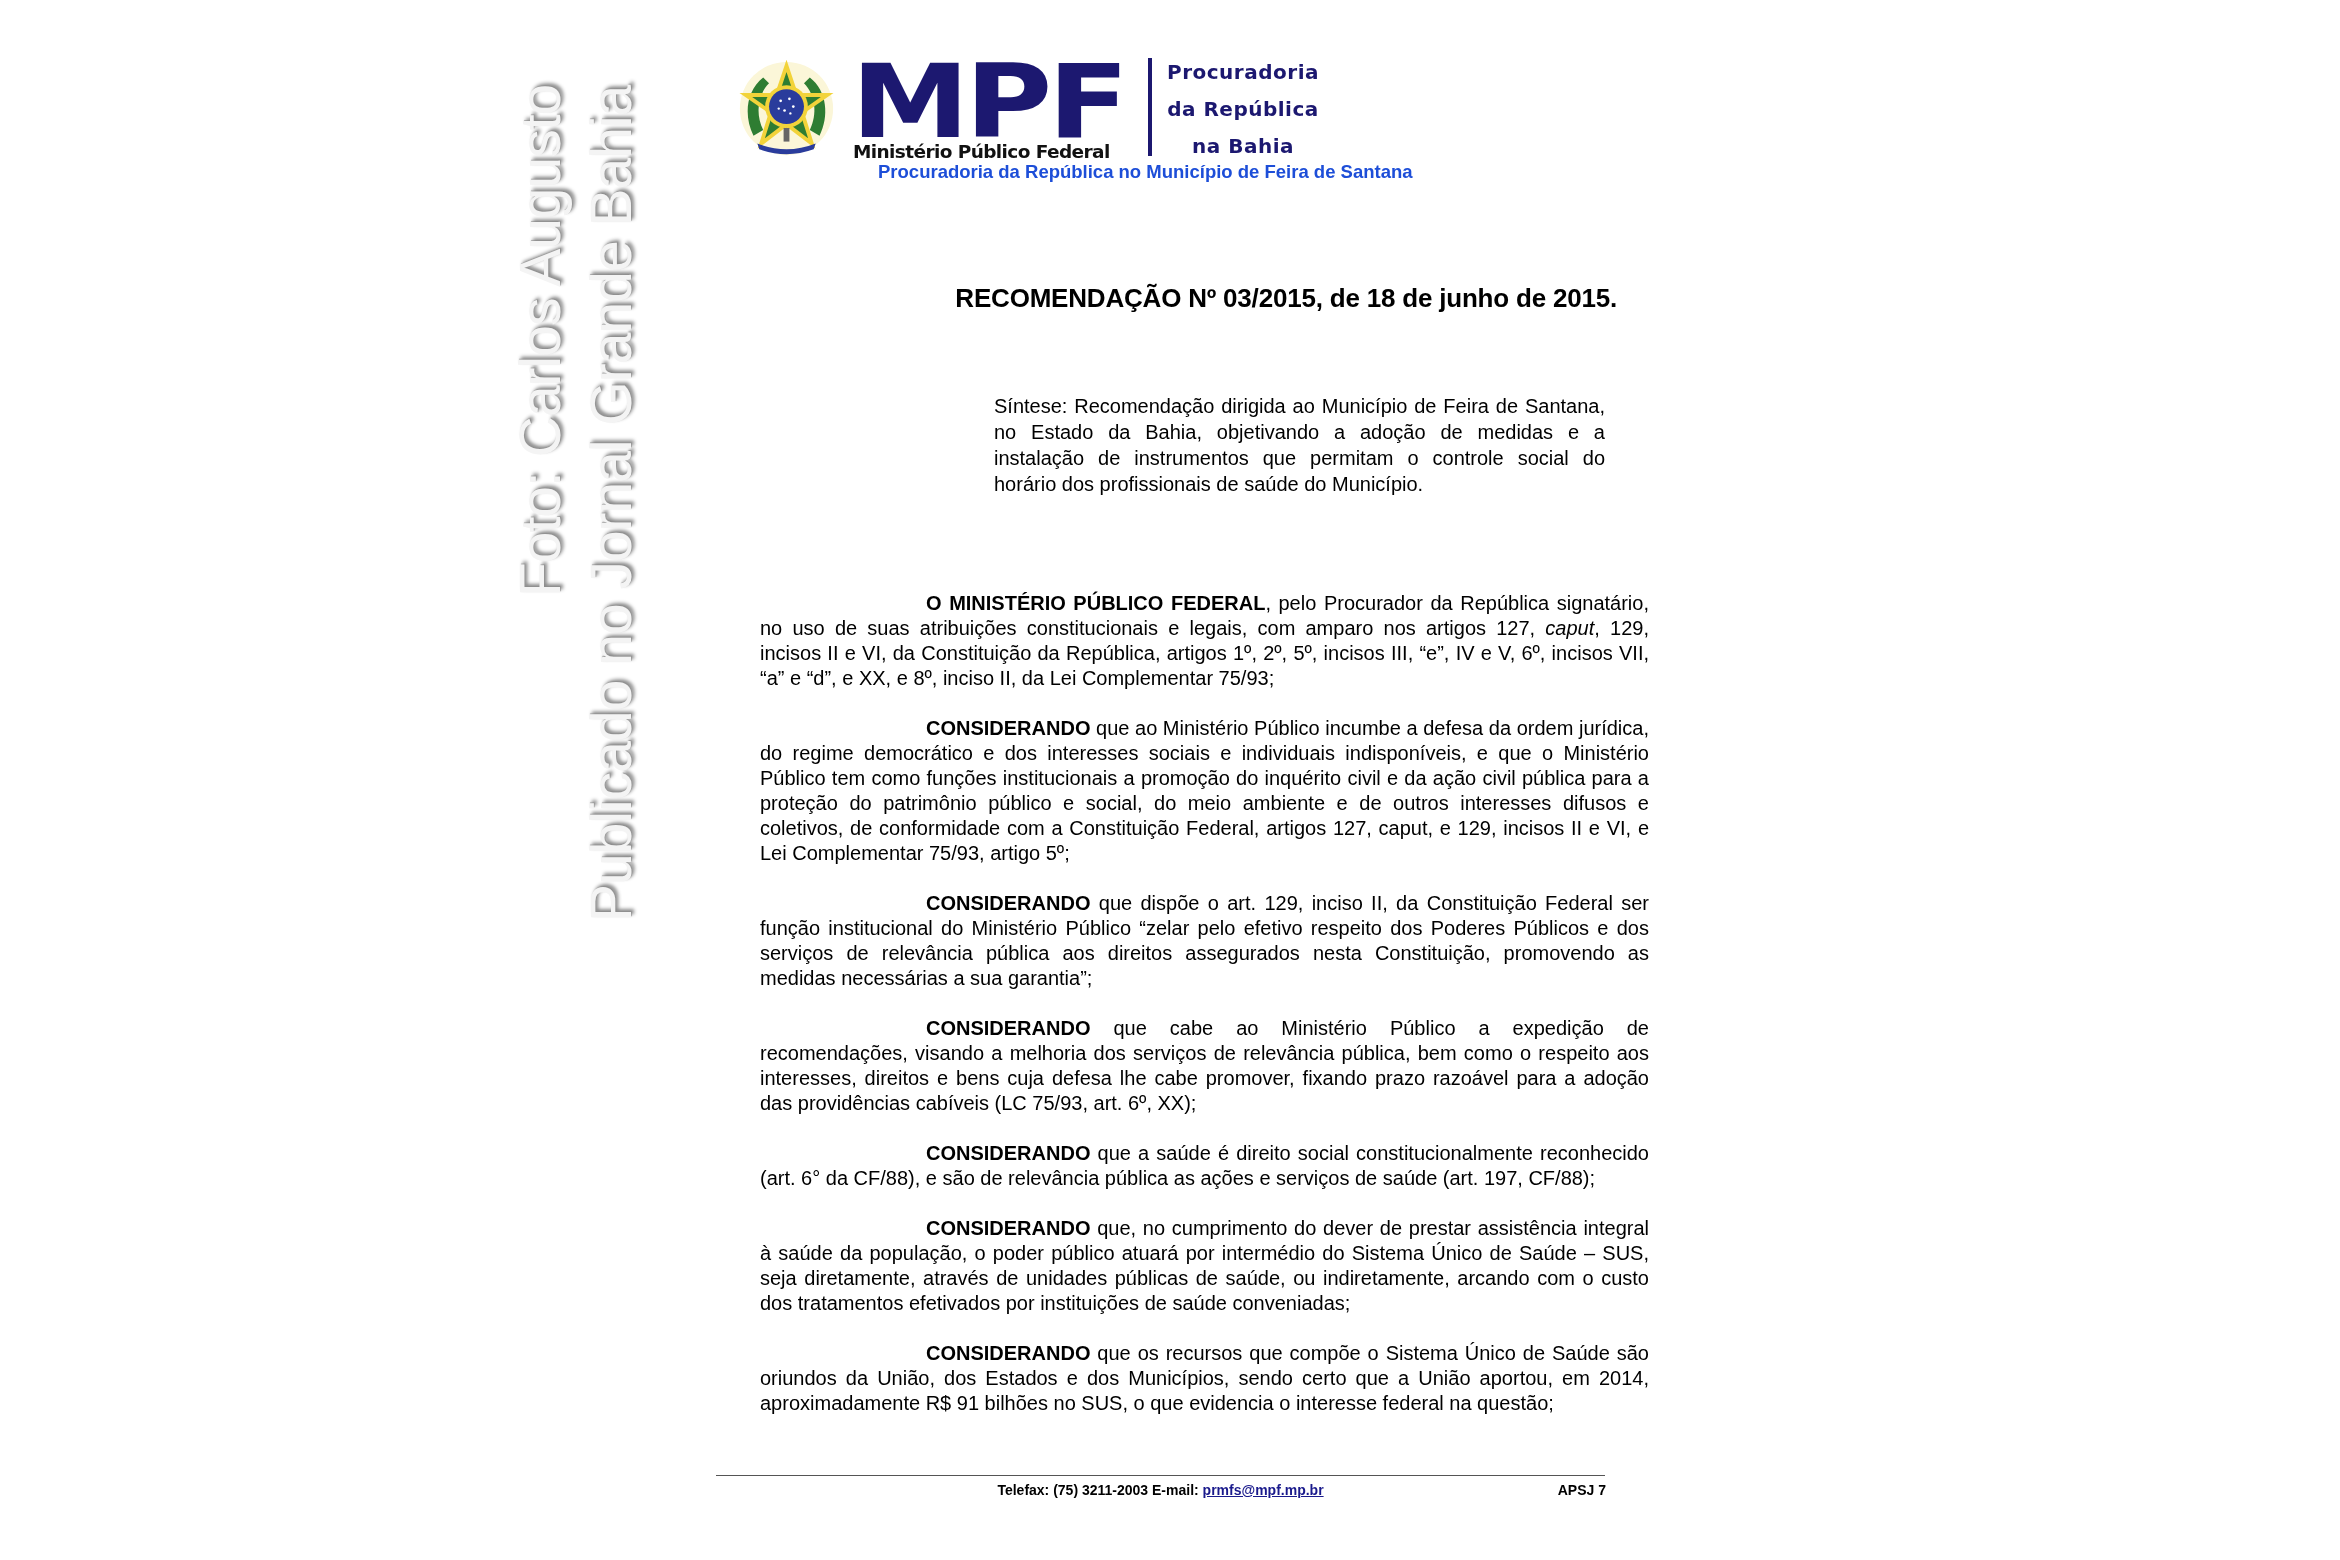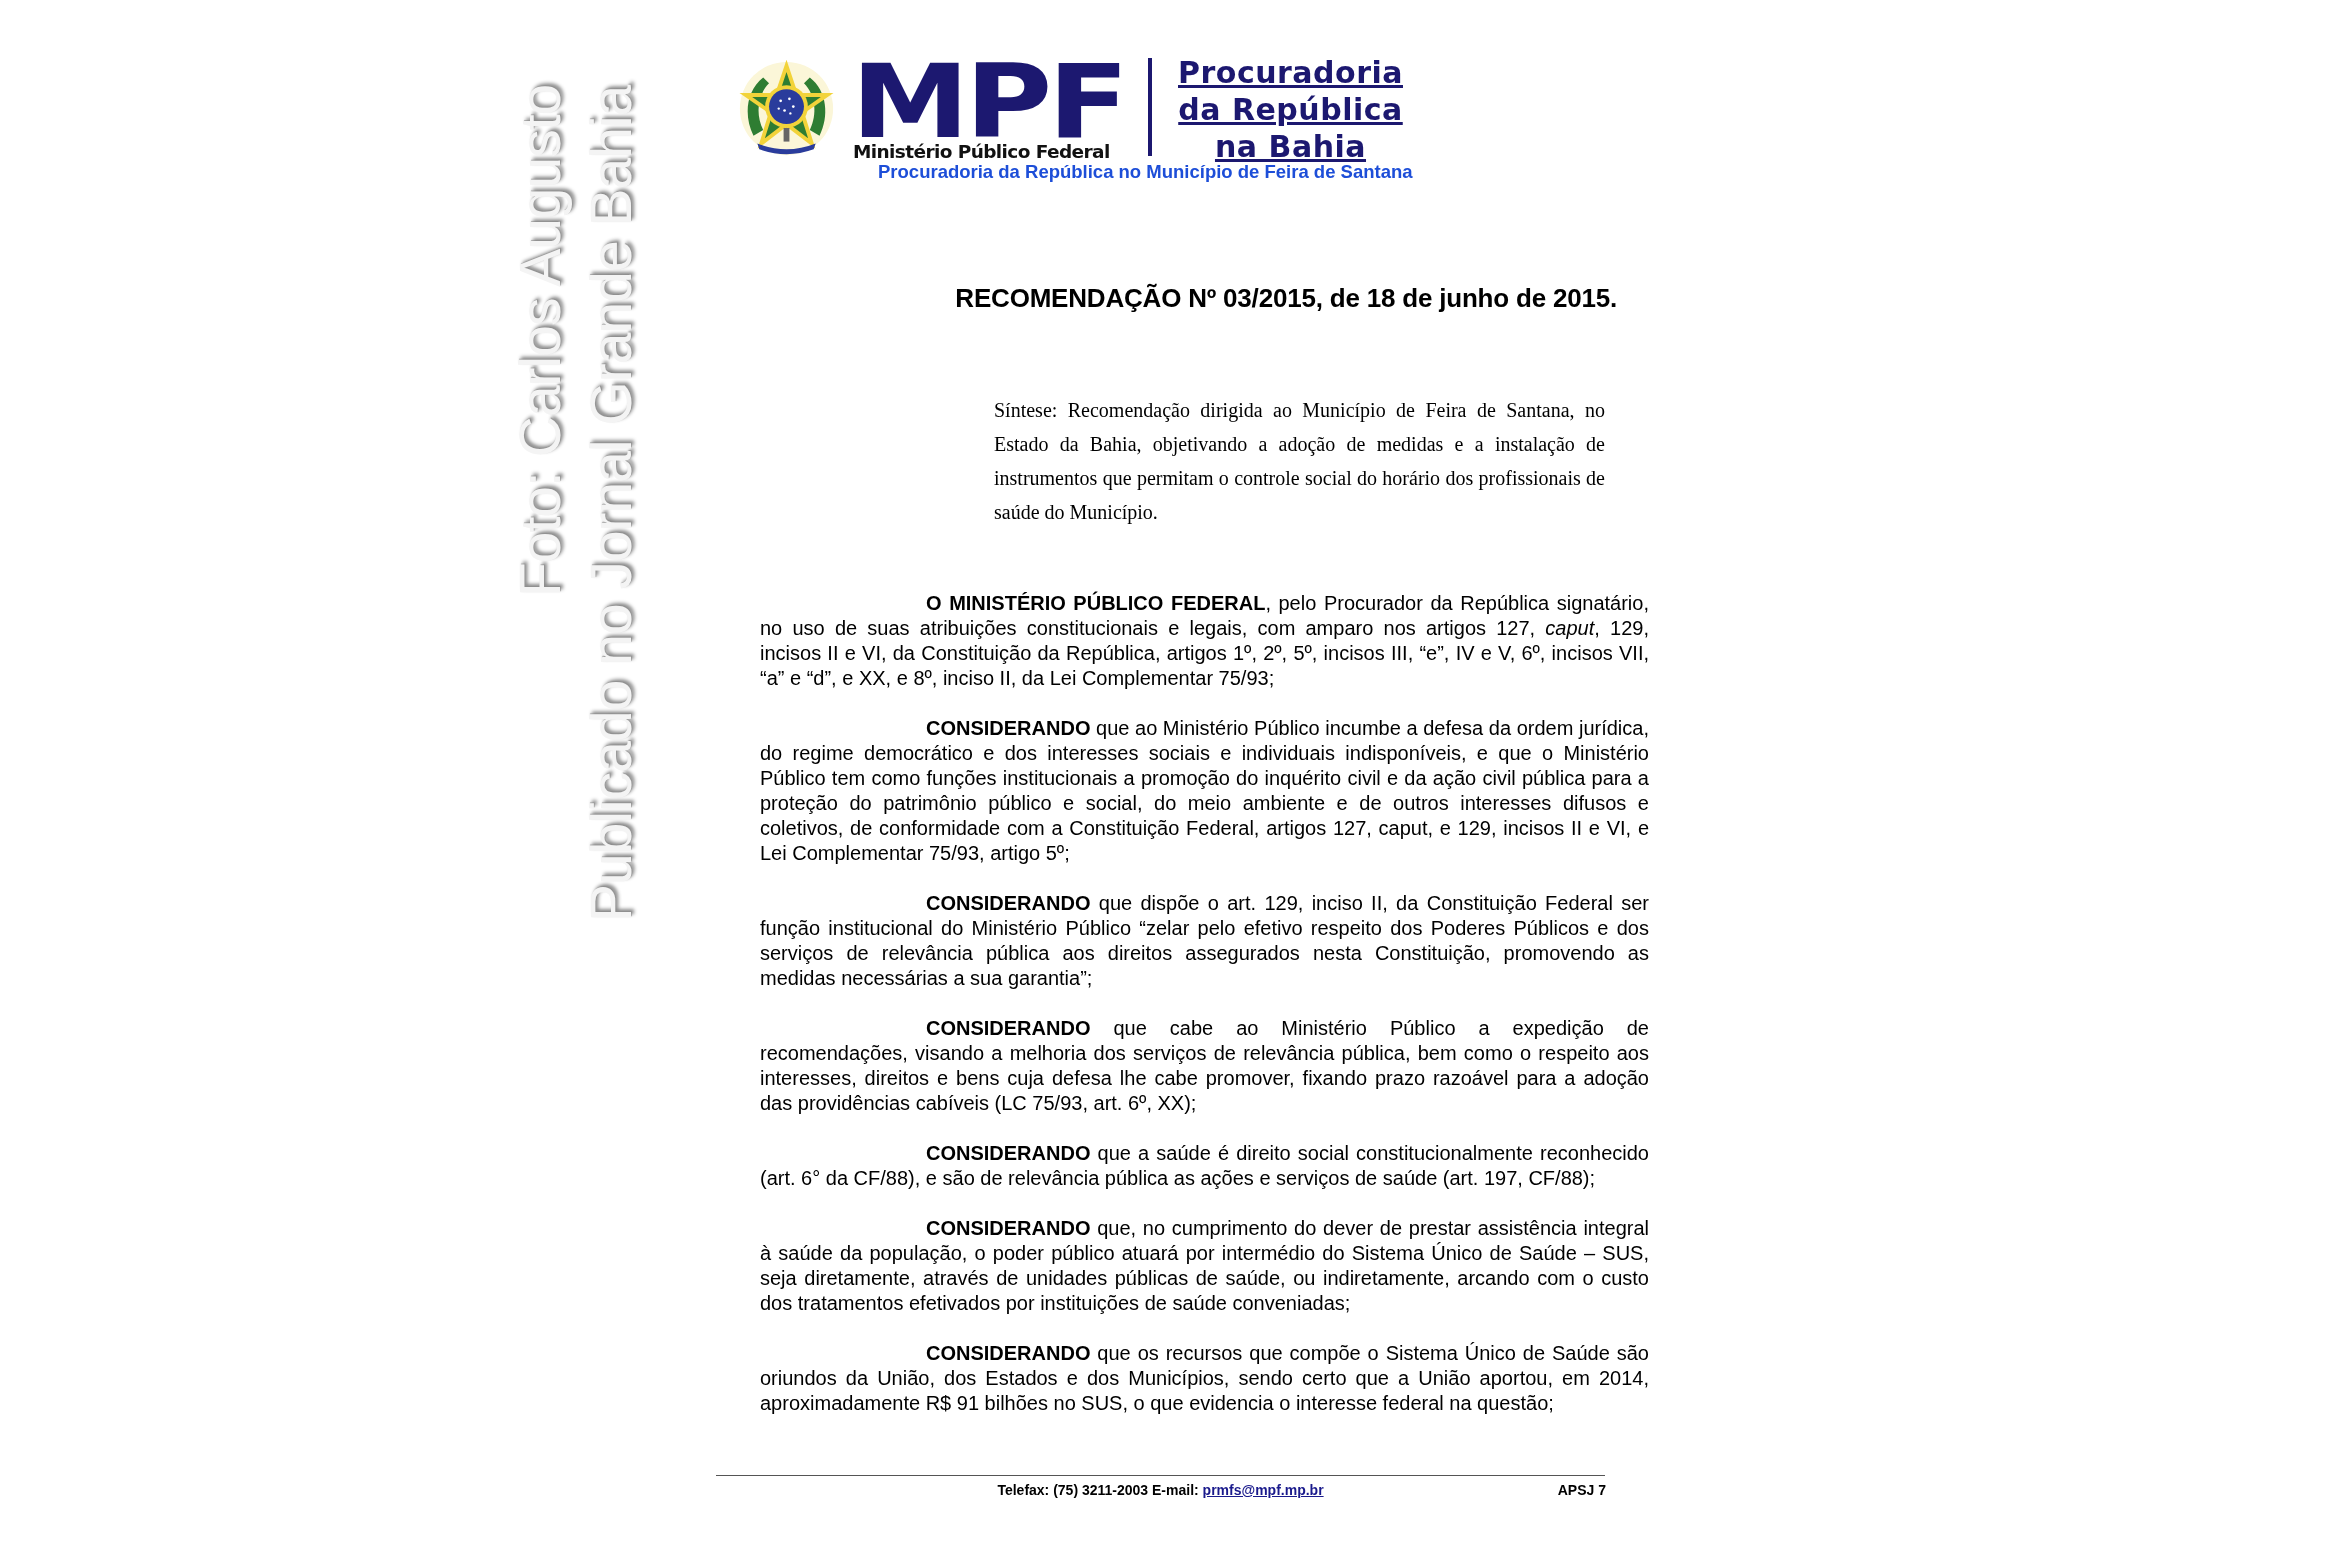--- a/index.html
+++ b/index.html
@@ -10,28 +10,28 @@
     text-shadow: 2.9px 2.9px 3.9px #8a8a8a, 1px 1px 1px #b0b0b0; transform-origin: left top; transform: rotate(-90deg); letter-spacing: -1px; transform-style: flat; }
   .credit-1 { left: 507px; top: 597px; }
   .credit-2 { left: 578px; top: 922px; }
 
   
   .header { position: absolute; left: 736px; top: 54px; width: 702px; height: 137px; text-align: center; }
   .emblem { position: absolute; left: 0; top: 5.9px; width: 101px; height: 101px; }
   .mpf-mark { position: absolute; left: 115px; top: -2px; font-family: "DejaVu Sans", sans-serif; font-weight: bold; font-size: 101px; line-height: 101px; color: #1c1870; letter-spacing: -3.9px; transform: scaleX(1.18); transform-origin: left top; }
   .mpf-sub { position: absolute; left: 117px; top: 87px; font-family: "DejaVu Sans", sans-serif; font-weight: bold; font-size: 18.5px; color: #111; letter-spacing: -0.6px; }
   .mpf-divider { position: absolute; left: 412px; top: 3.9px; width: 3.9px; height: 98px; background: #1c1870; }
-  .proc-title { position: absolute; left: 442px; top: 0px; font-family: "DejaVu Sans", sans-serif; font-weight: bold; font-size: 30px; line-height: 37px; color: #1c1870; letter-spacing: 0.5px; text-decoration: underline; }
+  .proc-title { position: absolute; left: 431px; top: 0px; font-family: "DejaVu Sans", sans-serif; font-weight: bold; font-size: 20px; line-height: 37px; color: #1c1870; letter-spacing: 0.5px; }
   .proc-sub { position: absolute; left: 142px; top: 107px; font-family: "Liberation Sans", sans-serif; font-weight: bold; font-size: 18.5px; color: #1d4ed8; white-space: nowrap; }
 
   
   .doc-title { position: absolute; left: 714px; width: 903px; top: 283px; text-align: right; font-weight: bold; font-size: 26px; letter-spacing: -0.2px; }
 
   
-  .synth { position: absolute; left: 994px; top: 393px; width: 611px; font-size: 20px; line-height: 34px; text-align: justify; font-family: Liberation Serif, serif; }
+  .synth { position: absolute; left: 994px; top: 393px; width: 611px; font-size: 20px; line-height: 26px; text-align: justify; }
 
   
   .body-text { position: absolute; left: 716px; top: 591px; width: 889px; font-size: 20px; line-height: 25px; margin-left: 44px; }
   .para { text-align: justify; text-indent: 166px; margin: 0 0 25px 0; }
   .lead { font-weight: bold; }
   em { font-style: italic; }
 
   
   .foot-rule { position: absolute; left: 716px; top: 1475px; width: 889px; height: 1px; background: #555; }
   .foot-addr { position: absolute; left: 716px; top: 1482px; width: 889px; text-align: center; font-weight: bold; font-size: 14px; line-height: 17.6px; }

